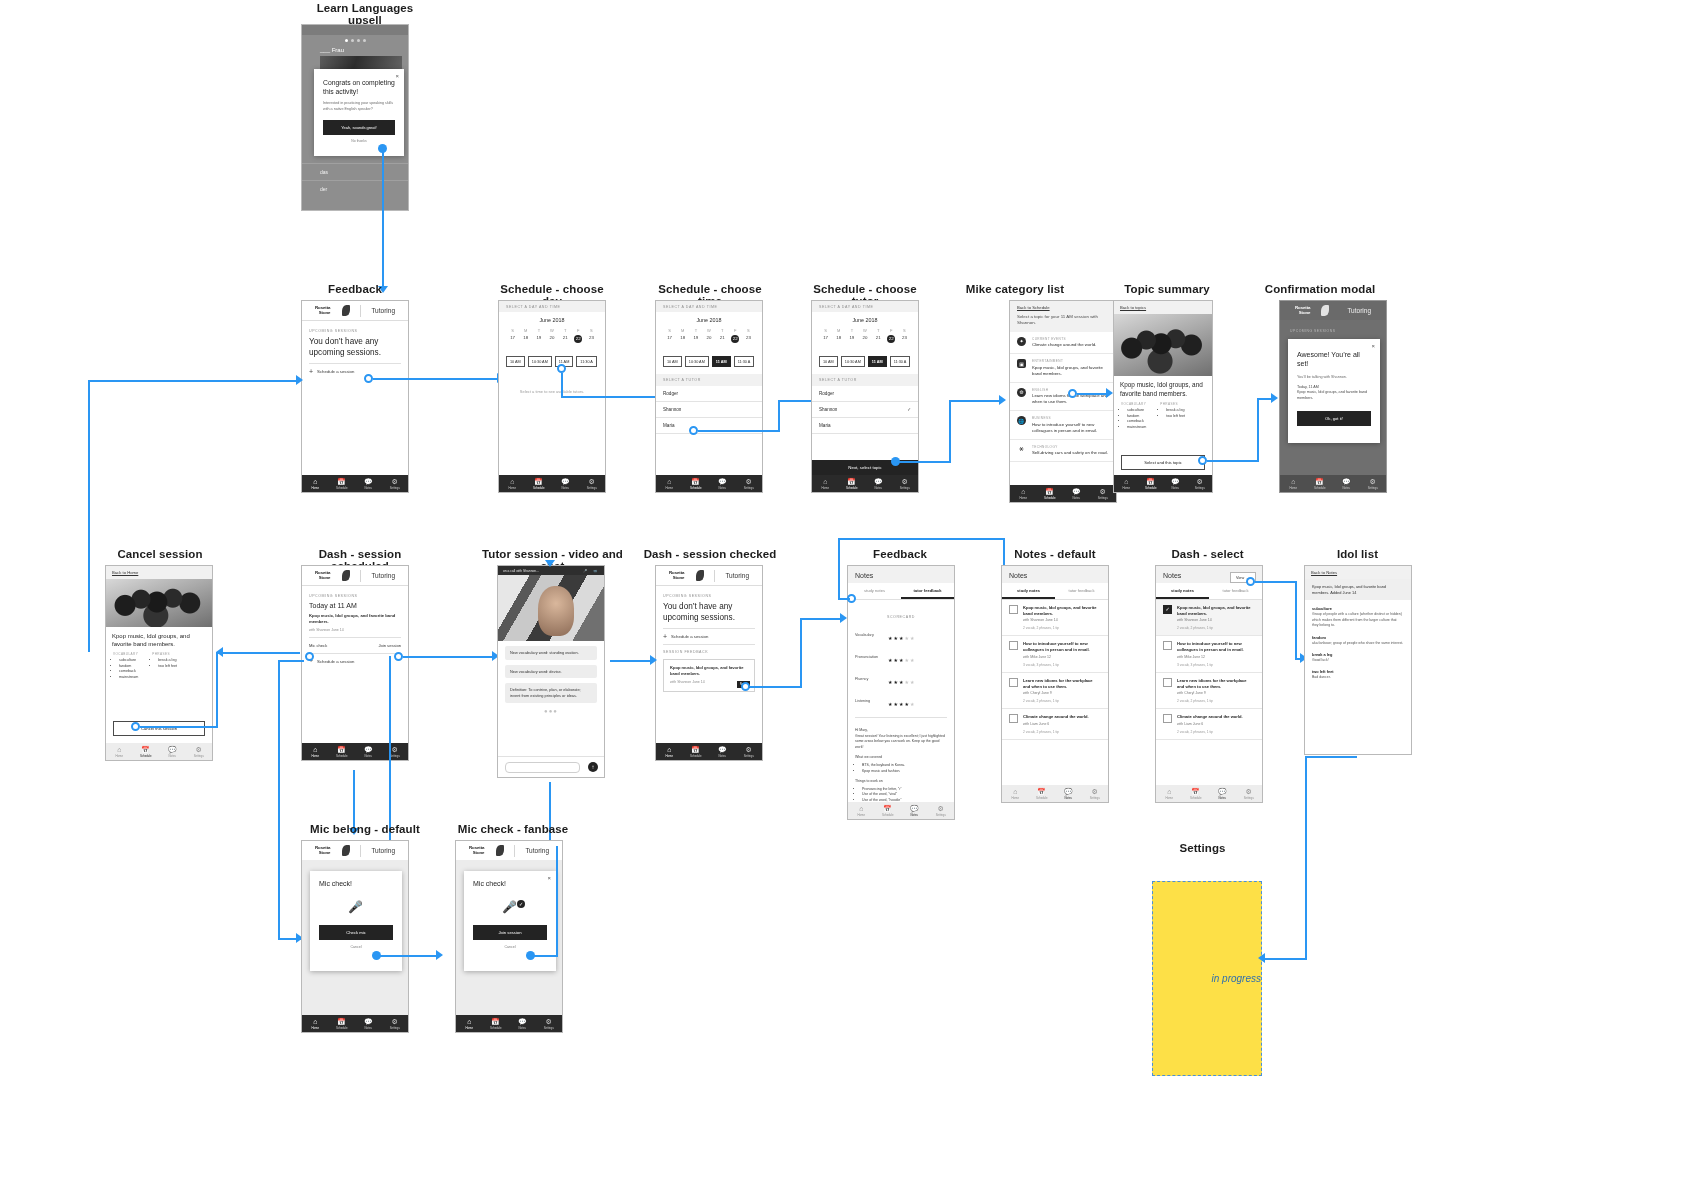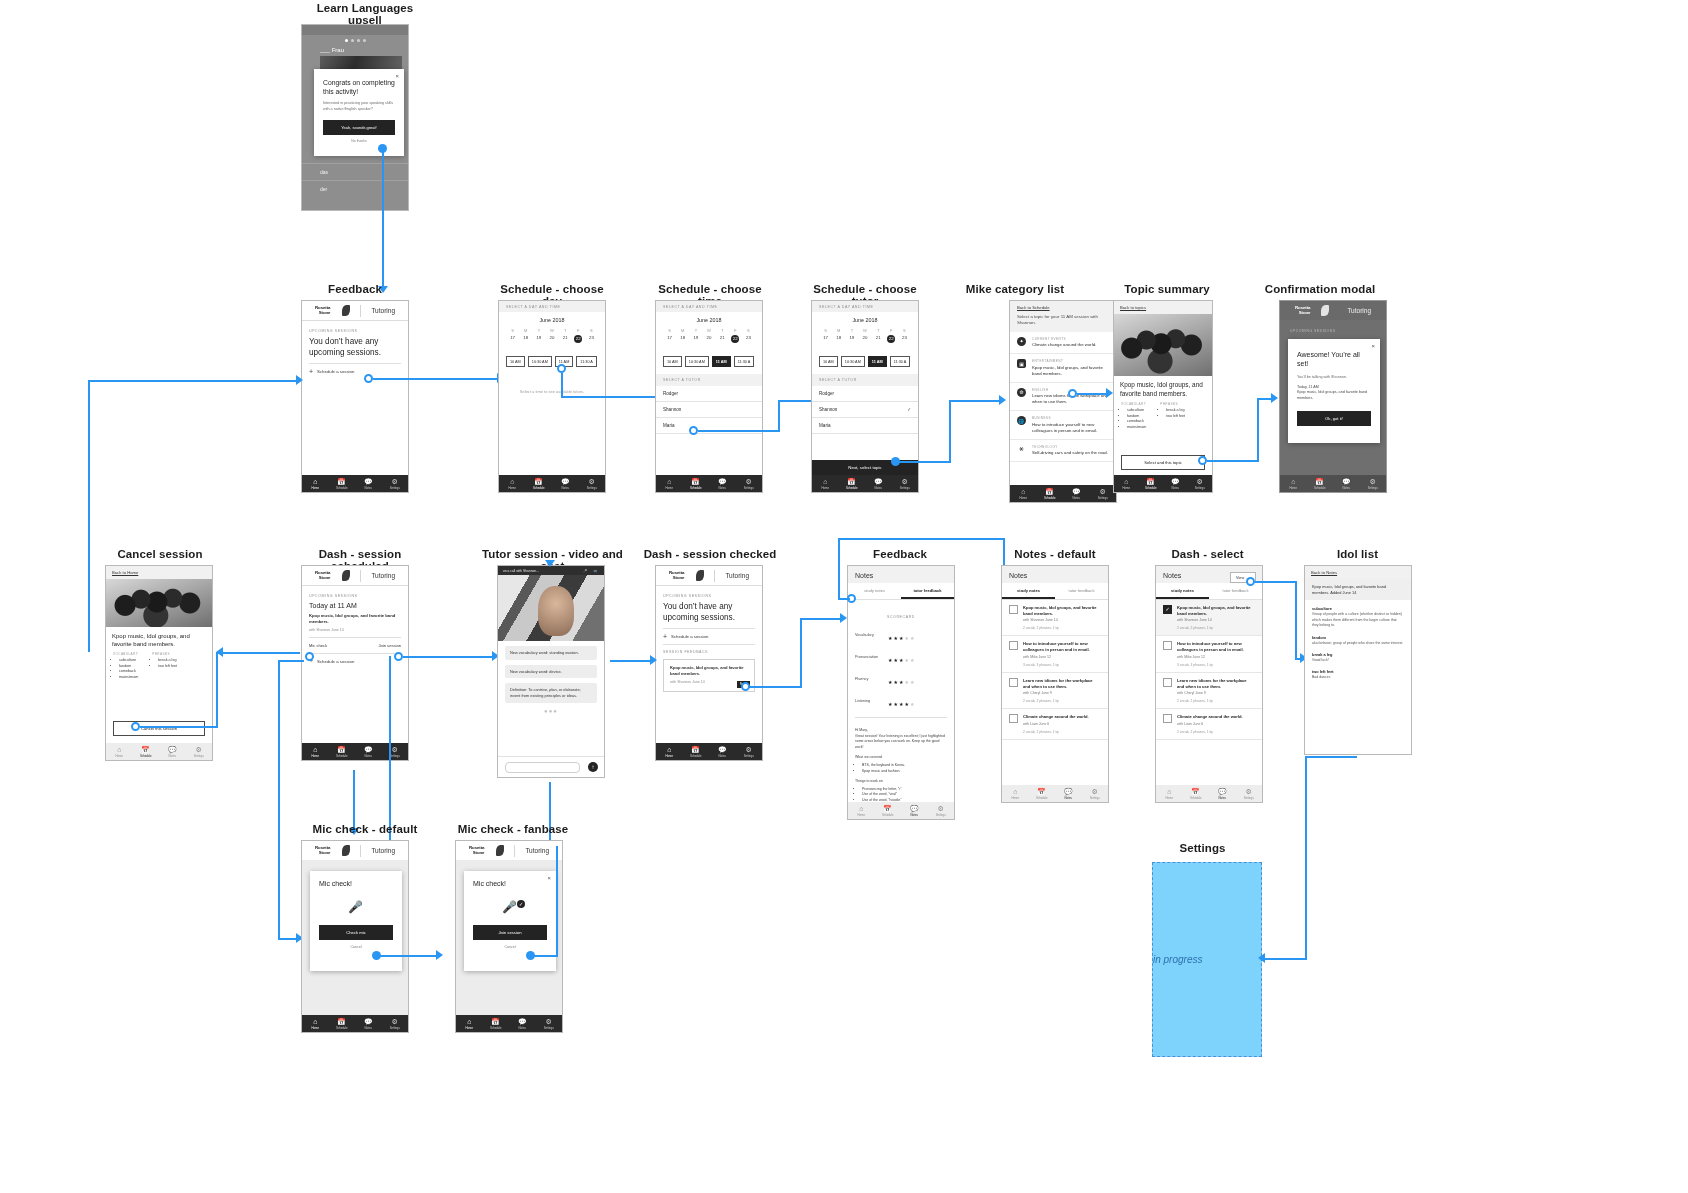--- a/index.html
+++ b/index.html
@@ -129,22 +129,22 @@
 
   .nl-head{background:#efefef;padding:5px 7px;font-size:3.9px;line-height:1.45;color:#333;}
   .nl-term{font-size:3.9px;font-weight:700;color:#222;margin-top:6px;}
   .nl-def{font-size:3.5px;line-height:1.55;color:#555;margin-top:1px;}
 
   
   .micwrap{text-align:center;padding-top:10px;position:relative;}
   .mic{font-size:12px;}
   .check{position:absolute;width:8px;height:8px;border-radius:50%;background:#232323;color:#fff;font-size:5px;line-height:8px;}
 
-  .inprogress{position:absolute;border:1px dashed #4a90d9;background:#7dd3fc;display:flex;align-items:center;justify-content:flex-start;
-              font-style:italic;font-size:10px;color:#2f6fae;}
+  .inprogress{position:absolute;border:1px dashed #4a90d9;background:#fde047;display:flex;align-items:center;justify-content:flex-end;
+              font-style:italic;font-size:10px;color:#2f6fae;margin-top:19px;}
 </style>
 </head>
 <body>
 
 <div class="canvas">
 
 <div class="caption" style="left:300px;top:2px;width:130px;">Learn Languages upsell</div>
 <div class="screen" style="left:301px;top:24px;width:108px;height:187px;background:#8e8e8e;">
   <div style="position:absolute;left:0;right:0;top:0;height:10px;background:#7c7c7c;"></div>
   <div style="position:absolute;left:20px;top:14px;right:20px;height:3px;display:flex;gap:3px;justify-content:center;">
@@ -968,21 +968,21 @@
     <div class="nl-def">Group of people with a culture (whether distinct or hidden) which makes them different from the larger culture that they belong to.</div>
     <div class="nl-term">fandom</div>
     <div class="nl-def">aka fanbase; group of people who share the same interest.</div>
     <div class="nl-term">break a leg</div>
     <div class="nl-def">Good luck!</div>
     <div class="nl-term">two left feet</div>
     <div class="nl-def">Bad dancer.</div>
   </div>
 </div>
 
-<div class="caption" style="left:300px;top:823px;width:130px;">Mic check - default</div>
+<div class="caption" style="left:300px;top:823px;width:130px;">Mic belong - default</div>
 <div class="screen" style="left:301px;top:840px;width:108px;height:193px;">
   <div class="appbar">
     <div class="logo"><span>Rosetta</span><span class="logostone">Stone</span></div>
     <i class="logomark"></i>
     <div class="sep"></div>
         <div class="apptitle">Tutoring</div>
   </div>
   <div style="position:absolute;left:0;right:0;top:19px;bottom:17px;background:#ececec;"></div>
   <div class="modal" style="left:8px;top:30px;width:92px;height:100px;">
     <div style="padding:9px 9px 0;font-size:7px;color:#1f1f1f;">Mic check!</div>

